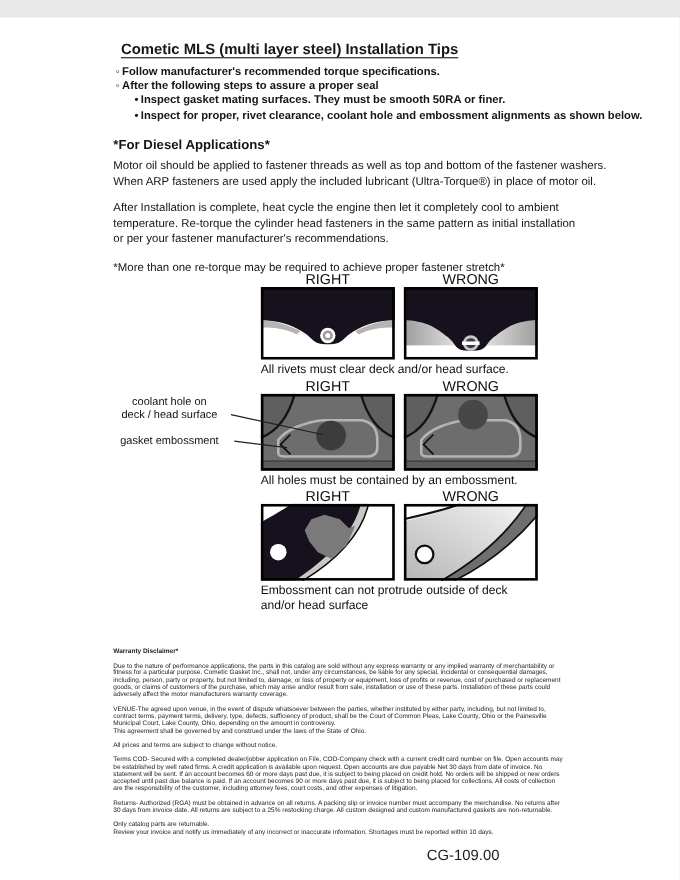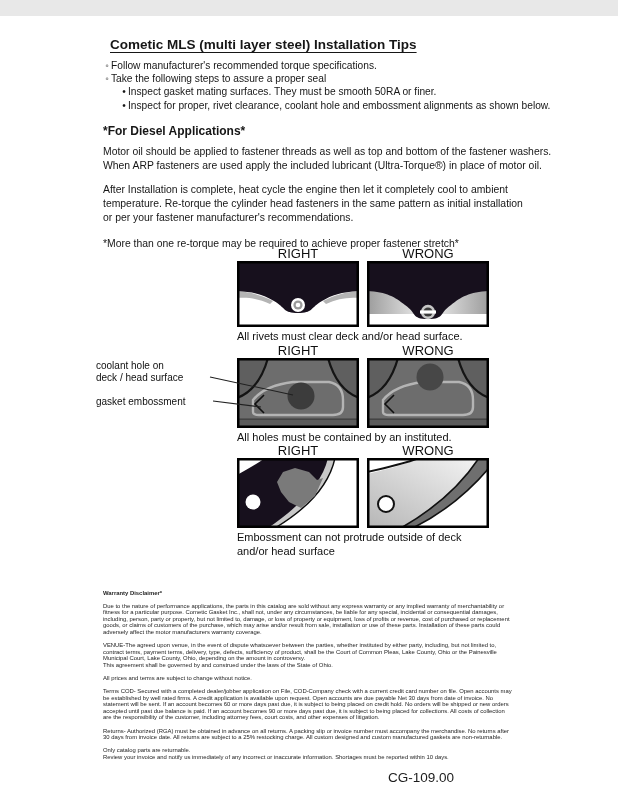--- a/index.html
+++ b/index.html
@@ -4,58 +4,58 @@
 <style>
   html,body{margin:0;padding:0;background:#e8e8e8;}
   .page{
     position:relative;width:618px;height:800px;margin:16px auto;background:#ffffff;
     font-family:"Liberation Sans", sans-serif;color:#161616;overflow:hidden;
   }
   
   .top-text{position:absolute;left:103px;top:21px;width:450px;}
   .title{font-size:13.5px;font-weight:bold;margin:0 0 7px 7px;
          text-decoration:underline;text-underline-offset:3px;}
-  ul.blist{list-style:none;margin:0;padding:0;font-size:10.2px;}
+  ul.blist{list-style:none;margin:0;padding:0;font-size:10.2px;font-weight:bold;}
   ul.blist li{line-height:13.2px;white-space:nowrap;}
   .marker{display:inline-block;width:8px;text-align:center;}
   li.sub{padding-left:17px;}
   .diesel-heading{font-size:12px;font-weight:bold;margin:12px 0 7px 0;}
   .para{font-size:10.4px;line-height:14px;margin:0 0 10px 0;white-space:pre-line;}
   .note{font-size:10.4px;margin-top:13px;}
   
   .fig-row{position:absolute;left:237px;width:252px;}
   #fig1{top:231px;} #fig2{top:328px;} #fig3{top:428px;}
   .fig-headers{display:flex;gap:8px;}
   .fig-header{width:122px;text-align:center;font-size:13px;line-height:14px;color:#101010;}
   .fig-images{display:flex;gap:8px;}
   .fig-box{width:122px;line-height:0;}
   .fig-caption{font-size:11px;line-height:13.5px;margin-top:3px;color:#101010;white-space:pre-line;}
   
-  .callouts{position:absolute;left:96px;top:344px;width:116px;text-align:left;
+  .callouts{position:absolute;left:96px;top:344px;width:116px;text-align:center;
             font-size:10px;line-height:11.5px;color:#101010;}
   .callout2{margin-top:13px;}
   .leader-svg{position:absolute;left:208px;top:330px;pointer-events:none;}
   
   .disclaimer{position:absolute;left:103px;top:574px;width:424px;
               font-size:5.9px;line-height:6.6px;color:#232323;}
   .disc-h{font-weight:bold;margin:0 0 6px 0;}
   .disc-p{margin:0 0 6.5px 0;white-space:pre-line;}
   
   .page-code{position:absolute;left:388px;top:754px;font-size:13.5px;color:#1c1c1c;}
 </style>
 </head>
 <body>
 
 <div class="page">
 
   <div class="top-text">
     <h1 class="title">Cometic MLS (multi layer steel) Installation Tips</h1>
     <ul class="blist">
       <li><span class="marker">◦</span><span>Follow manufacturer's recommended torque specifications.</span></li>
-      <li><span class="marker">◦</span><span>Take the following steps to assure a proper seal</span></li>
+      <li><span class="marker">◦</span><span>After the following steps to assure a proper seal</span></li>
       <li class="sub"><span class="marker">•</span><span>Inspect gasket mating surfaces.  They must be smooth 50RA or finer.</span></li>
       <li class="sub"><span class="marker">•</span><span>Inspect for proper, rivet clearance, coolant hole and embossment alignments as shown below.</span></li>
     </ul>
 
     <h2 class="diesel-heading">*For Diesel Applications*</h2>
     <p class="para">Motor oil should be applied to fastener threads as well as top and bottom of the fastener washers.
 When ARP fasteners are used apply the included lubricant (Ultra-Torque®) in place of motor oil.</p>
     <p class="para">After Installation is complete, heat cycle the engine then let it completely cool to ambient
 temperature. Re-torque the cylinder head fasteners in the same pattern as initial installation
 or per your fastener manufacturer's recommendations.</p>
@@ -136,21 +136,21 @@
           <path d="M91,0 C96,18 106,34 122,40" stroke="#141414" stroke-width="2.2" fill="none"></path>
           <rect x="0" y="61" width="122" height="9" fill="#5c5c5c"></rect>
           <rect x="0" y="60.5" width="122" height="1.3" fill="#3f3f3f"></rect>
           <path d="M16,54 L16,42 C24,32 40,26 56,24 L92,24 C102,26 106,32 106,42 L106,49 C106,55 102,57 96,57 L22,57 C18,57 16,56 16,54 Z" fill="none" stroke="#b4b4b4" stroke-width="2.4"></path>
           <path d="M27,37 L18,46 L27,55" fill="none" stroke="#101010" stroke-width="1.6"></path>
           <circle cx="63" cy="19" r="13.5" fill="#474747"></circle>
           <rect x="1.25" y="1.25" width="119.5" height="67.5" fill="none" stroke="#000000" stroke-width="2.5"></rect>
         </svg>
       </div>
     </div>
-    <div class="fig-caption">All holes must be contained by an instituted.</div>
+    <div class="fig-caption">All holes must be contained by an embossment.</div>
   </div>
 
   <div class="callouts">
     <div style="white-space:pre-line">coolant hole on
 deck / head surface</div>
     <div class="callout2">gasket embossment</div>
   </div>
   <svg class="leader-svg" width="100" height="70" viewBox="0 0 100 70">
     <line x1="2" y1="31" x2="85" y2="49" stroke="#202020" stroke-width="1.1"></line>
     <line x1="5" y1="55" x2="53" y2="61" stroke="#202020" stroke-width="1.1"></line>

